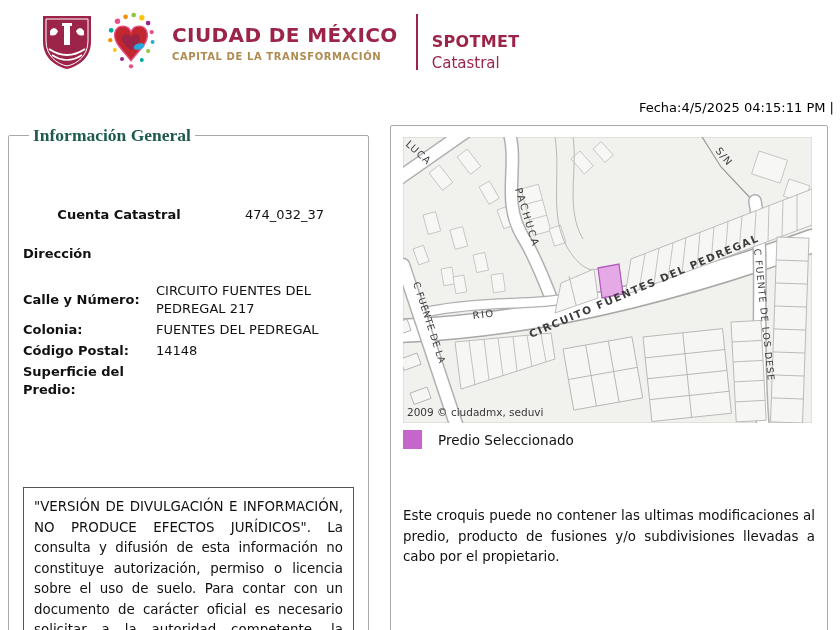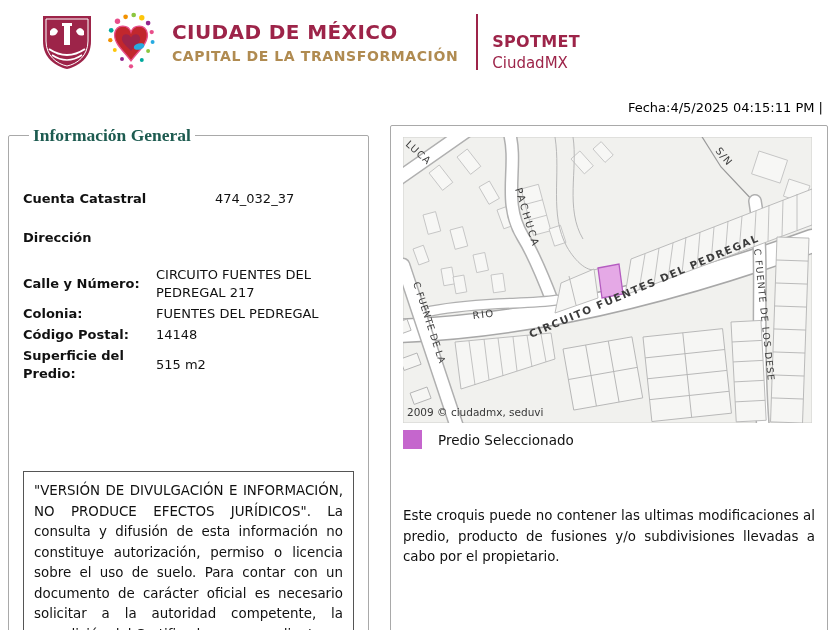--- a/index.html
+++ b/index.html
@@ -5,39 +5,39 @@
   * { box-sizing: border-box; margin: 0; padding: 0; }
   html,body { width: 840px; height: 630px; overflow: hidden; background: #fff; }
   body { font-family: "DejaVu Sans", "Liberation Sans", sans-serif; color: #111; }
 
   
   .header { display: flex; align-items: center; padding: 0 0 0 40px; height: 84px; }
   .logo-shield { width: 54px; height: 58px; }
   .logo-heart { width: 54px; height: 64px; margin-left: 10px; }
   .brand-text { margin-left: 14px; }
   .brand-title { font-size: 20px; font-weight: bold; color: #9d2449; letter-spacing: 0.4px; }
-  .brand-subtitle { font-size: 14px; font-weight: bold; color: #b08b51; letter-spacing: 0.6px; margin-top: 4px; }
+  .brand-subtitle { font-size: 10px; font-weight: bold; color: #b08b51; letter-spacing: 0.6px; margin-top: 4px; }
   .header-divider { width: 2px; height: 56px; background: #9d2449; margin: 0 14px 0 18px; }
   .app-block { color: #9d2449; margin-top: 20px; }
   .app-name { font-size: 16px; font-weight: bold; letter-spacing: 0.3px; }
   .app-subname { font-size: 15px; margin-top: 3px; }
 
   
-  .date-row { text-align: right; padding-right: 17px; margin-top: 16px; font-size: 13px; color: #000; }
+  .date-row { text-align: right; padding-right: 6px; margin-top: 16px; font-size: 13px; color: #000; }
 
   
   .columns { display: flex; align-items: flex-start; gap: 21px; padding-left: 8px; margin-top: 10px; }
   fieldset { border: 1px solid #a9a9a9; border-radius: 2px; background: #fff; }
   fieldset legend { font-family: "Liberation Serif", "DejaVu Serif", serif; font-weight: bold;
                     font-size: 17.5px; color: #1d5b50; padding: 0 4px; margin-left: 6px; }
   .fs-left  { width: 361px; height: 560px; padding: 0 14px; }
   .fs-right { width: 437px; height: 560px; padding: 0 12px; }
 
   
-  .row-cuenta { display: grid; grid-template-columns: 192px 1fr; margin-top: 44px; }
+  .row-cuenta { display: grid; grid-template-columns: 192px 1fr; margin-top: 60px; text-align: center; }
   .row-direccion { margin-top: 19px; }
   .addr-rows { margin-top: 19px; }
   .addr-row { display: grid; grid-template-columns: 133px 1fr; margin-bottom: 3px; }
   .f-label { font-weight: bold; font-size: 13px; line-height: 18px; }
   .f-value { font-size: 13px; line-height: 18px; }
   .v-center { align-self: center; }
 
   .disclaimer-box { margin-top: 88px; border: 1px solid #555; padding: 9px 10px 12px 10px;
                     font-size: 13.4px; line-height: 20.5px; text-align: justify; }
 
@@ -87,21 +87,21 @@
 
   <div class="brand-text">
     <div class="brand-title">CIUDAD DE MÉXICO</div>
     <div class="brand-subtitle">CAPITAL DE LA TRANSFORMACIÓN</div>
   </div>
 
   <div class="header-divider"></div>
 
   <div class="app-block">
     <div class="app-name">SPOTMET</div>
-    <div class="app-subname">CiudadMX</div>
+    <div class="app-subname">Catastral</div>
   </div>
 </div>
 
 <div class="date-row">Fecha:4/5/2025 04:15:11 PM |</div>
 
 <div class="columns">
 
   <fieldset class="fs-left">
     <legend>Información General</legend>
 
@@ -122,21 +122,20 @@
       <div class="addr-row">
         <span class="f-label">Colonia:</span>
         <span class="f-value">FUENTES DEL PEDREGAL</span>
       </div>
       <div class="addr-row">
         <span class="f-label">Código Postal:</span>
         <span class="f-value">14148</span>
       </div>
       <div class="addr-row">
         <span class="f-label">Superficie del Predio:</span>
-        <span class="f-value v-center">515 m2</span>
       </div>
     </div>
 
     <div class="disclaimer-box">"VERSIÓN DE DIVULGACIÓN E INFORMACIÓN, NO PRODUCE EFECTOS JURÍDICOS". La consulta y difusión de esta información no constituye autorización, permiso o licencia sobre el uso de suelo. Para contar con un documento de carácter oficial es necesario solicitar a la autoridad competente, la expedición del Certificado correspondiente.</div>
   </fieldset>
 
   <fieldset class="fs-right">
 
     <div class="map-wrap">
       <svg viewBox="0 0 409 286" width="409" height="286">

